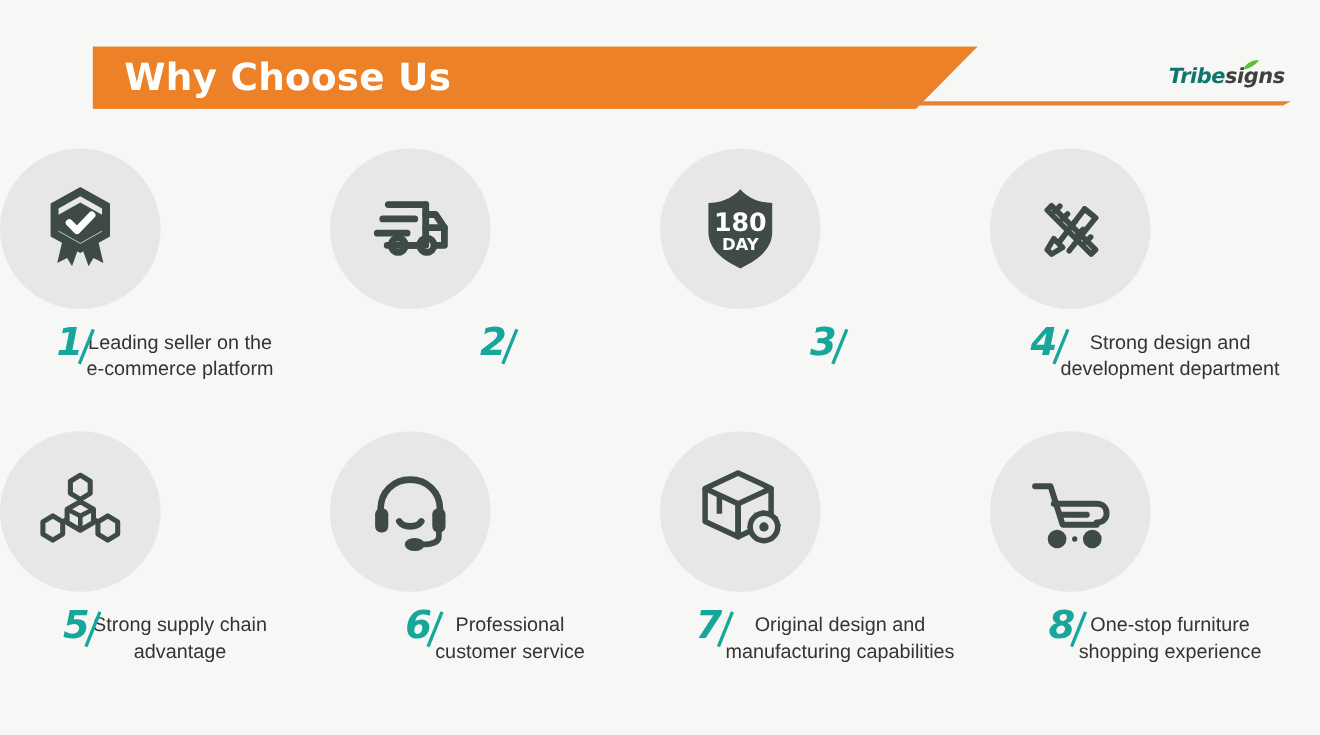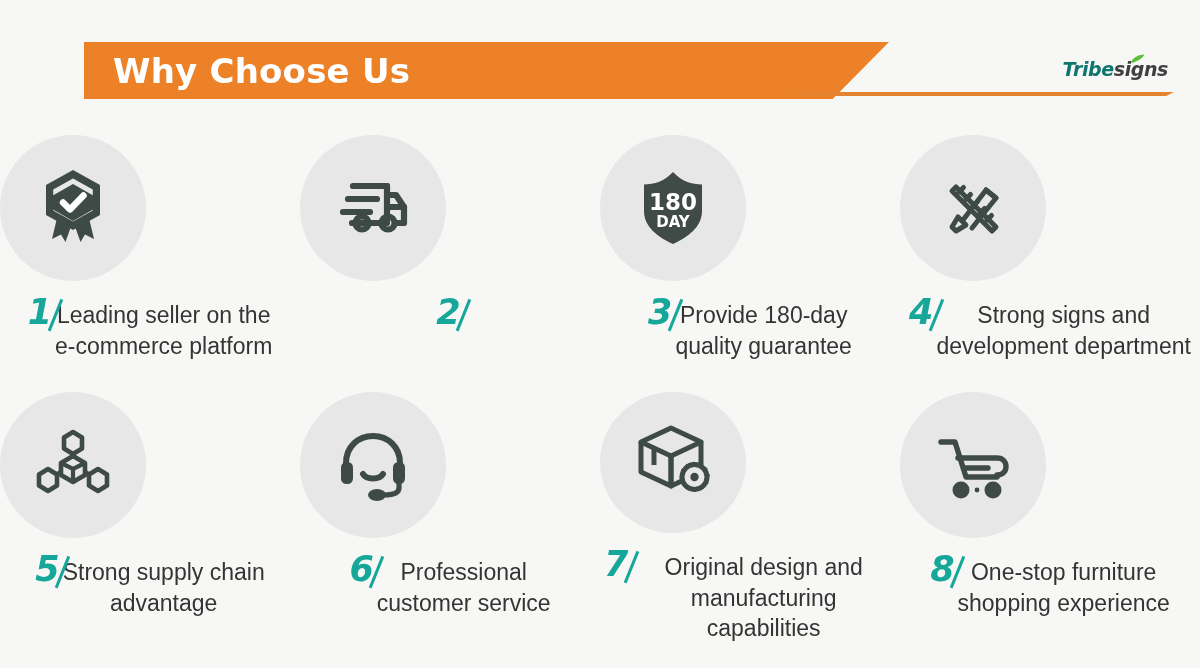--- a/index.html
+++ b/index.html
@@ -138,21 +138,21 @@
     position: absolute;
     right: -4px;
     top: 2px;
     width: 2.5px;
     height: 34px;
     background: #16a79a;
     transform: rotate(22deg);
   }
 
   .cap-text {
-    font-size: 23px;
+    font-size: 18px;
     line-height: 1.33;
     color: #343434;
     text-align: center;
     font-weight: 400;
     white-space: pre-line;
     flex: 0 1 auto;
   }
 
   
   .grid .cell.row2 .circle { margin-top: 4px; }
@@ -224,22 +224,20 @@
   <div class="cell">
     <div class="circle">
       <svg width="86" height="86" viewBox="0 0 86 86">
         <path d="M43 7 C51 16 62 19.5 72 19.5 L72 46 C72 62 58 72 43 79 C28 72 14 62 14 46 L14 19.5 C24 19.5 35 16 43 7 Z" fill="#404a46"></path>
         <text x="43" y="45" text-anchor="middle" font-family="DejaVu Sans, Liberation Sans, sans-serif" font-size="23" font-weight="bold" fill="#ffffff">180</text>
         <text x="43" y="62" text-anchor="middle" font-family="DejaVu Sans, Liberation Sans, sans-serif" font-size="15" font-weight="bold" fill="#ffffff">DAY</text>
       </svg>
     </div>
     <div class="caption">
       <span class="num">3</span>
-      <span class="cap-text">Provide 180-day
-quality guarantee</span>
     </div>
   </div>
 
   <div class="cell">
     <div class="circle">
       <svg width="86" height="86" viewBox="0 0 86 86">
         <g stroke="#3e4a45" stroke-width="5" fill="none" stroke-linejoin="round" stroke-linecap="round">
 
           <path d="M22 26 L26 22 L66 62 L62 66 Z"></path>
           <path d="M29 27 L33.5 22.5"></path>
@@ -249,21 +247,21 @@
           <path d="M57 55 L61.5 50.5"></path>
 
           <path d="M22 62 L28 52 L36 60 L26 66 Z"></path>
           <path d="M33 55 L56 25 L66 33 L42 63"></path>
           <path d="M56 25 L66 33"></path>
         </g>
       </svg>
     </div>
     <div class="caption">
       <span class="num">4</span>
-      <span class="cap-text">Strong signs and
+      <span class="cap-text">Strong design and
 development department</span>
     </div>
   </div>
 
   <div class="cell row2">
     <div class="circle">
       <svg width="86" height="86" viewBox="0 0 86 86">
         <g stroke="#3e4a45" stroke-width="4.6" fill="none" stroke-linejoin="round">
           <polygon points="43,10 52,15.5 52,26.5 43,32 34,26.5 34,15.5"></polygon>
           <polygon points="18,47 27,52.5 27,63.5 18,69 9,63.5 9,52.5"></polygon>

